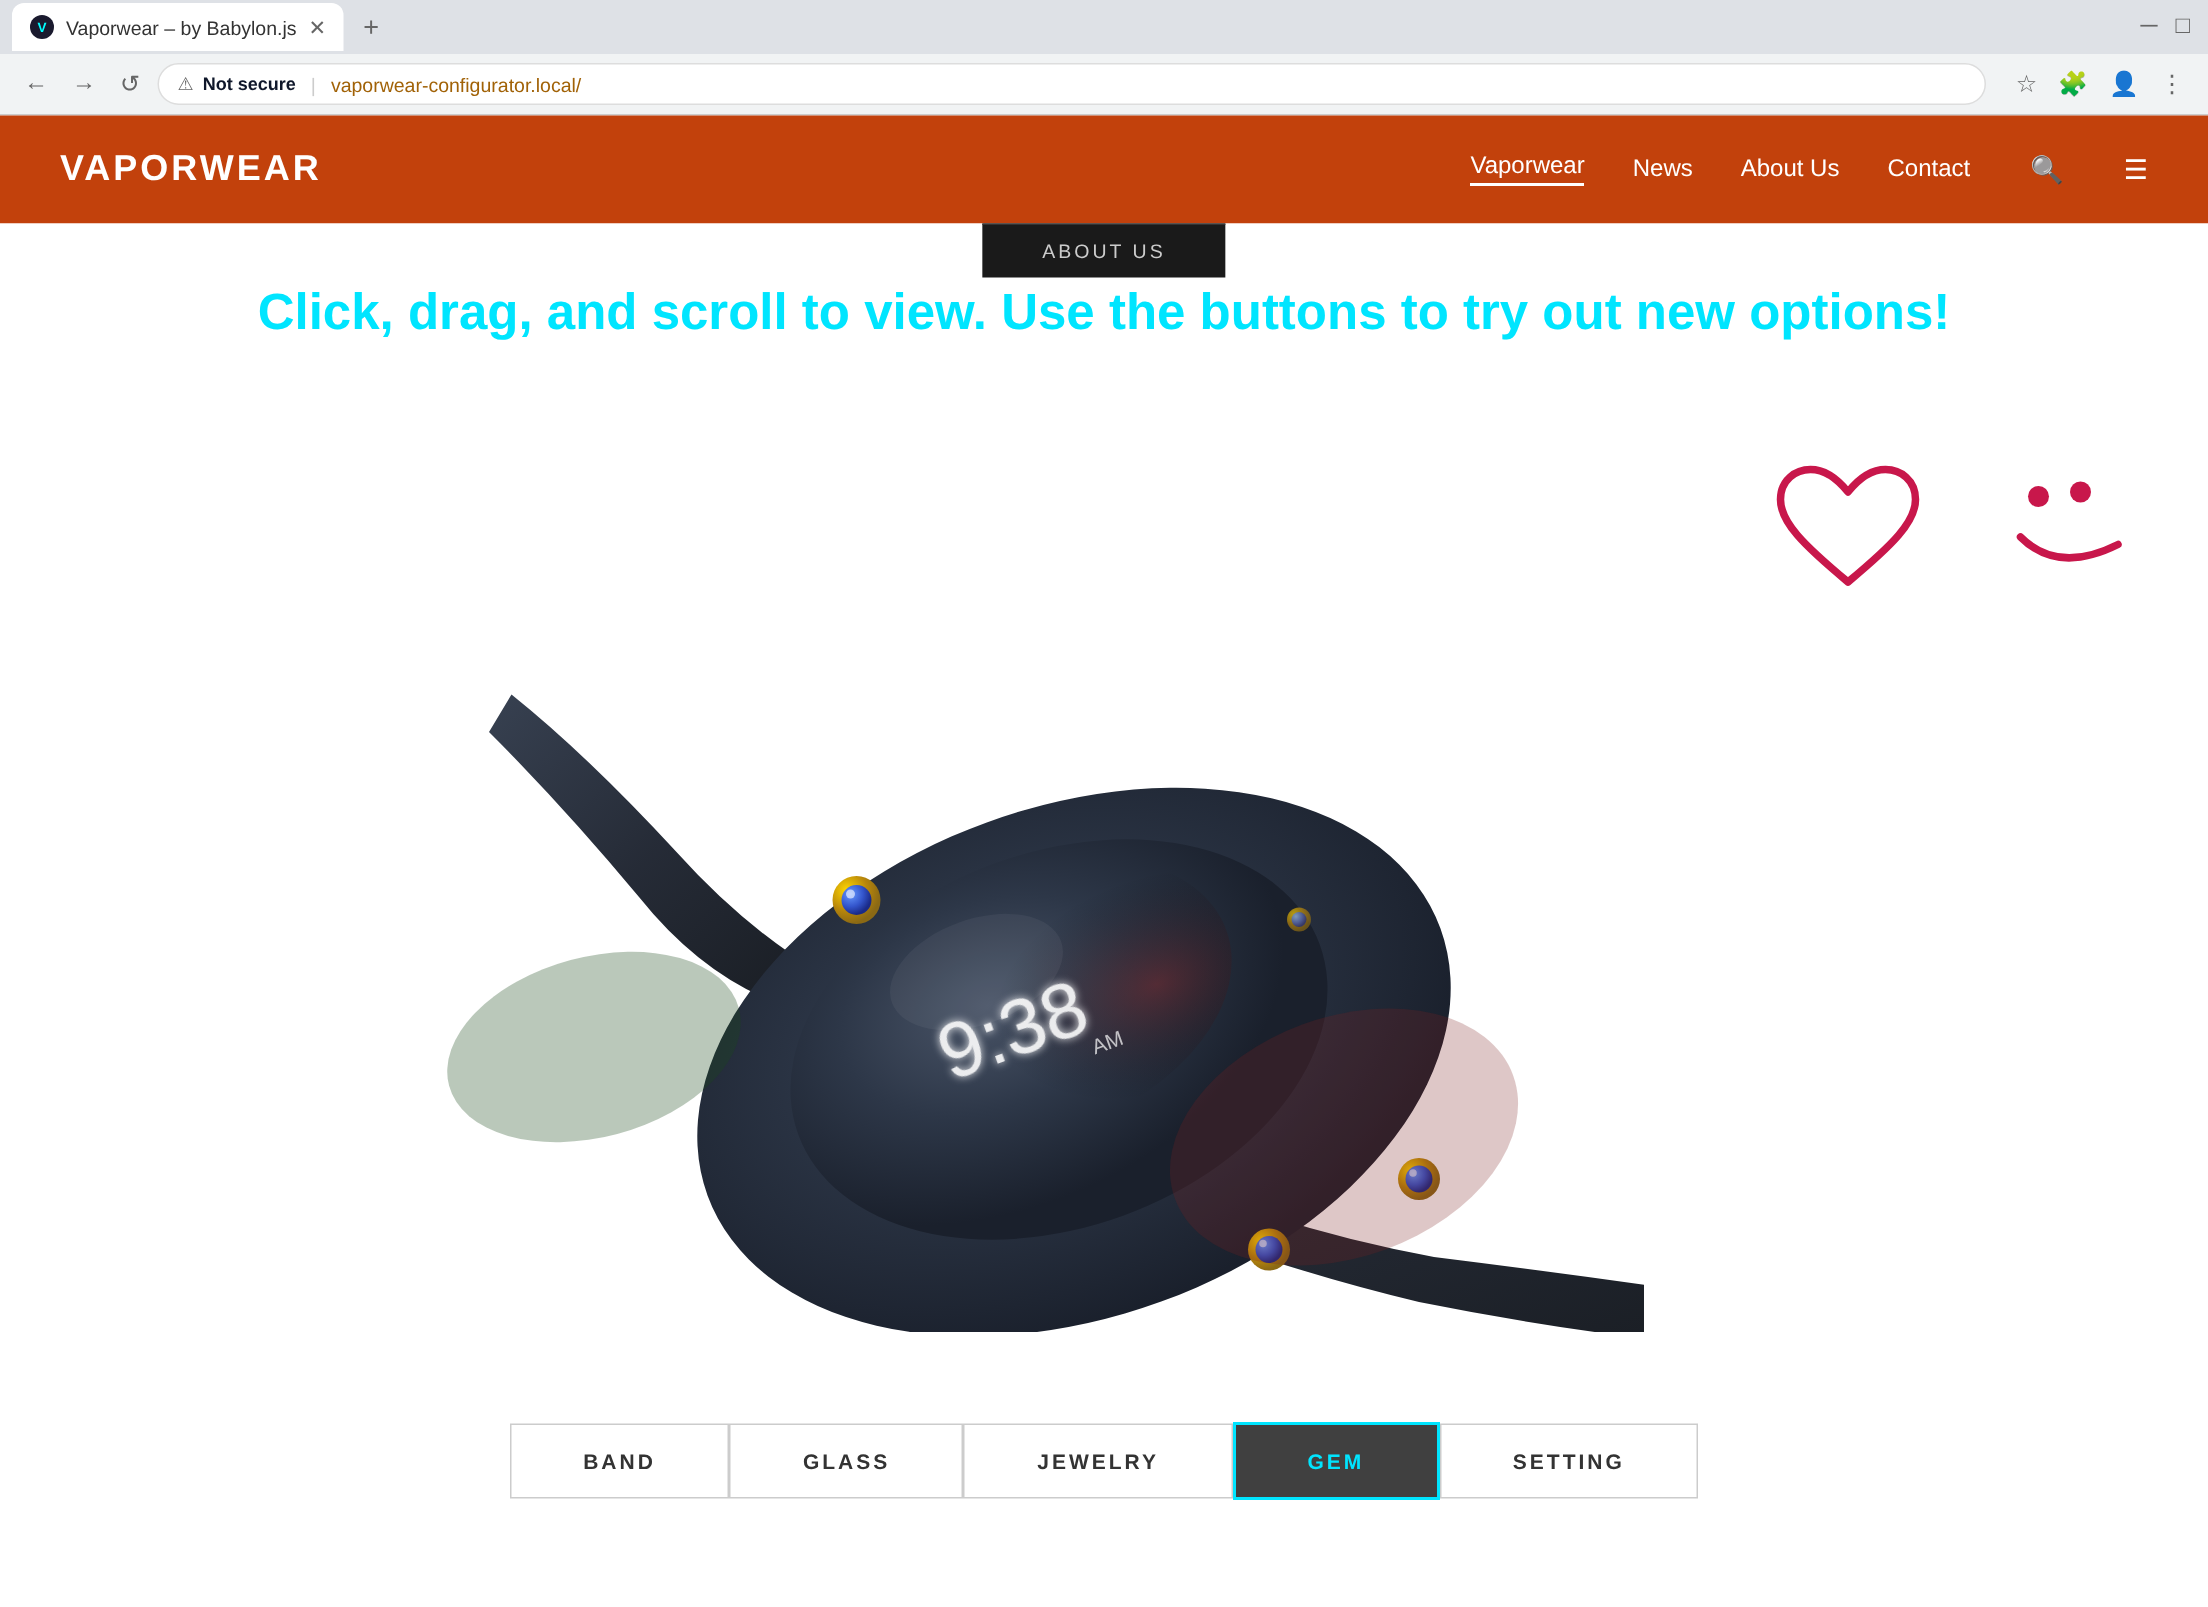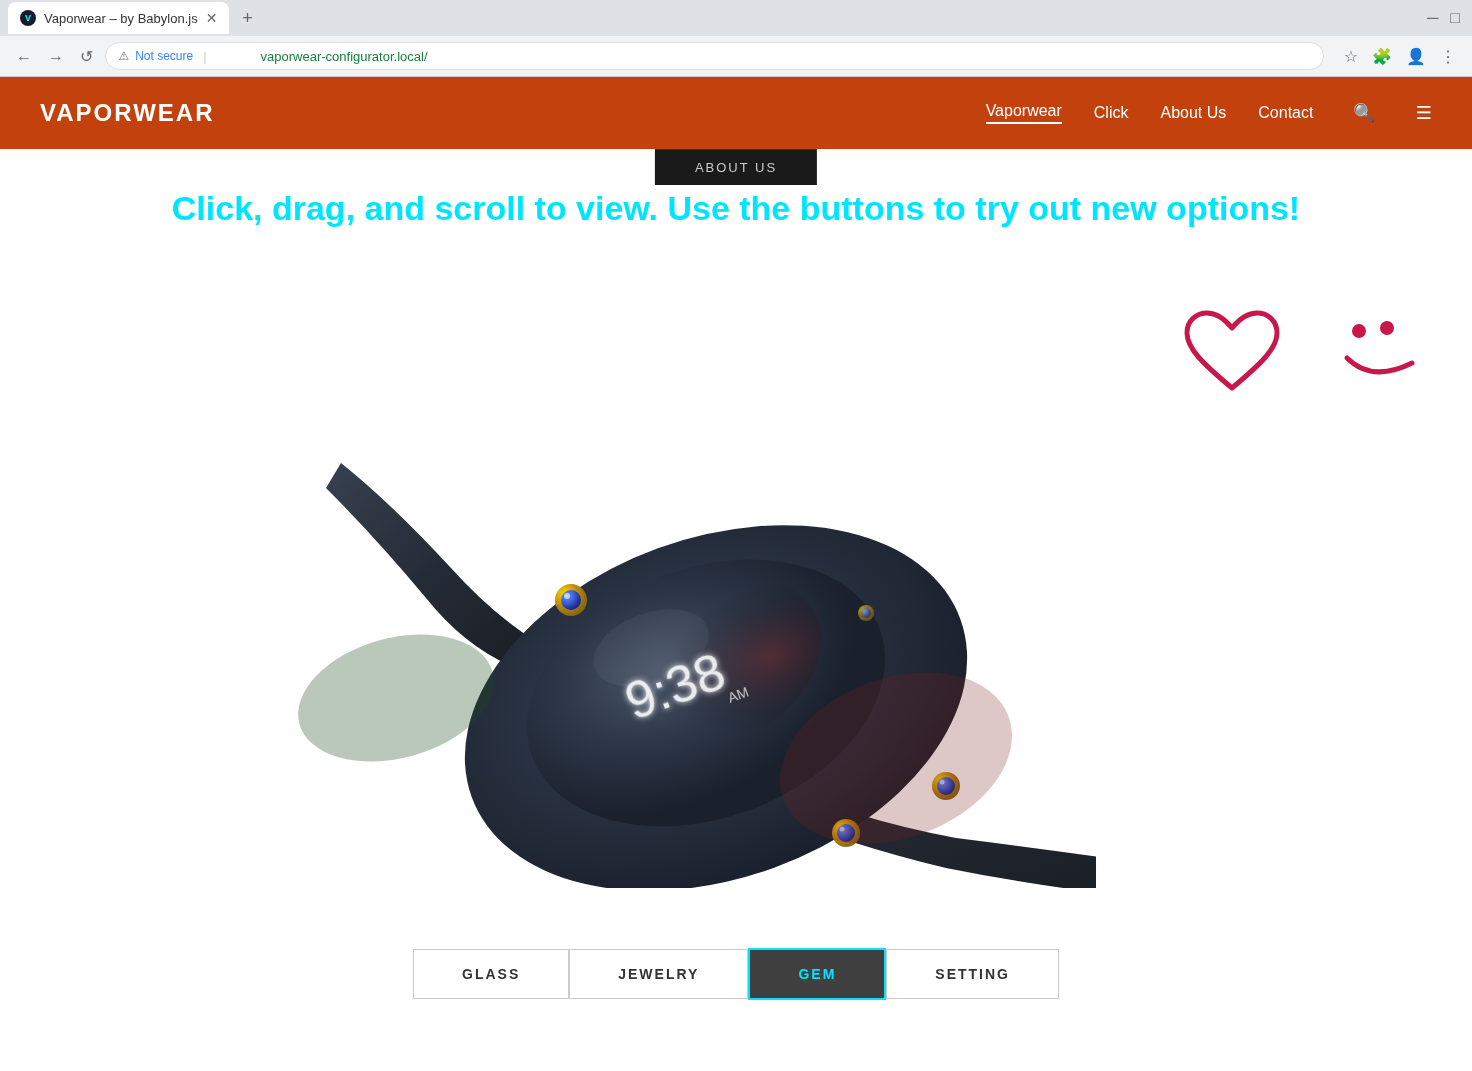--- a/index.html
+++ b/index.html
@@ -83,21 +83,21 @@
       padding: 4px 12px;
       gap: 6px;
       font-size: 13px;
       color: #333;
       height: 28px;
     }
     .security-icon {
       color: #666;
       font-size: 12px;
     }
-    .url-text { color: #15803d; font-size: 13px; margin-left: 44px; }
+    .url-text { color: #a16207; font-size: 13px; }
     .browser-actions {
       display: flex;
       gap: 6px;
       margin-left: 8px;
     }
     .browser-action-btn {
       color: #666;
       font-size: 16px;
       cursor: pointer;
       padding: 4px;
@@ -266,38 +266,38 @@
       <span class="window-control">─</span>
       <span class="window-control">□</span>
     </div>
   </div>
   <div class="browser-address-bar">
     <span class="nav-btn">←</span>
     <span class="nav-btn">→</span>
     <span class="nav-btn">↺</span>
     <div class="address-input">
       <span class="security-icon">⚠</span>
-      <span style="color:#3b82f6;font-size:12px;">Not secure</span>
+      <span style="color:#0f172a;font-size:12px;font-weight:bold;">Not secure</span>
       <span style="color:#ccc;margin:0 4px;">|</span>
       <span class="url-text">vaporwear-configurator.local/</span>
     </div>
     <div class="browser-actions">
       <span class="browser-action-btn">☆</span>
       <span class="browser-action-btn">🧩</span>
       <span class="browser-action-btn">👤</span>
       <span class="browser-action-btn">⋮</span>
     </div>
   </div>
 </div>
 
 <header class="site-header">
   <div class="site-logo">VAPORWEAR</div>
   <nav class="site-nav">
     <a class="nav-item active">Vaporwear</a>
-    <a class="nav-item">Click</a>
+    <a class="nav-item">News</a>
     <a class="nav-item">About Us</a>
     <a class="nav-item">Contact</a>
     <span class="nav-icon">🔍</span>
     <span class="nav-icon">☰</span>
   </nav>
 
   <div class="dropdown-hint">ABOUT US</div>
 </header>
 
 <main class="site-main">
@@ -393,18 +393,19 @@
 
         <circle cx="22" cy="18" r="7" fill="#c8174b"></circle>
         <circle cx="50" cy="15" r="7" fill="#c8174b"></circle>
 
         <path d="M 10 45 Q 35 70 75 50" fill="none" stroke="#c8174b" stroke-width="5" stroke-linecap="round"></path>
       </svg>
     </div>
   </div>
 
   <div class="bottom-tabs">
+    <button class="tab-btn">BAND</button>
     <button class="tab-btn">GLASS</button>
     <button class="tab-btn">JEWELRY</button>
     <button class="tab-btn active">GEM</button>
     <button class="tab-btn">SETTING</button>
   </div>
 </main>
 
 </body></html>

